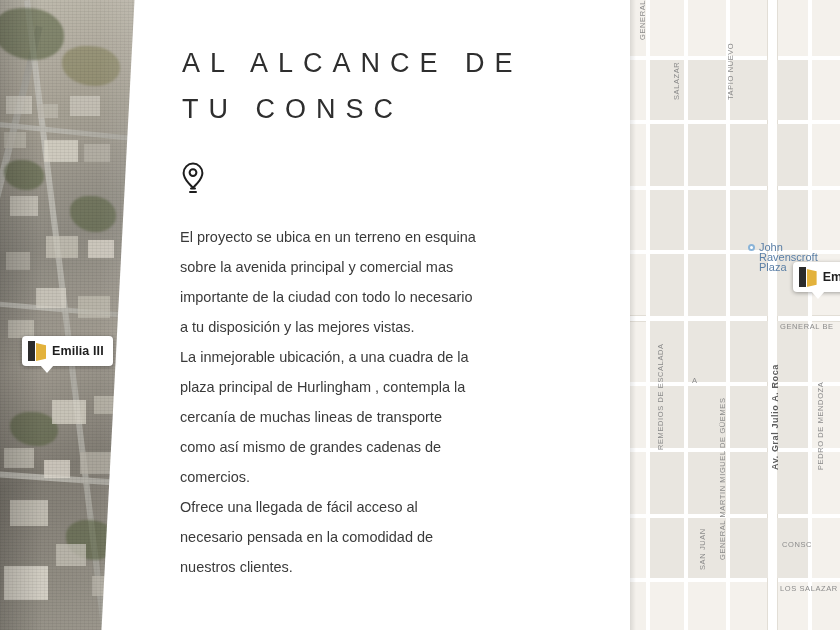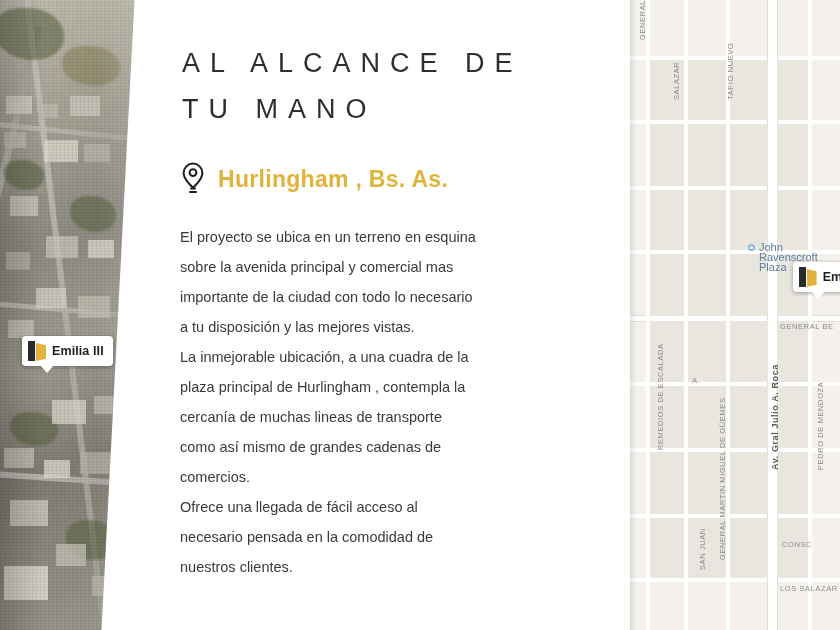--- a/index.html
+++ b/index.html
@@ -268,32 +268,31 @@
       </span>
       <span class="pin-label">Emilia III</span>
     </div>
   </div>
 
   <div class="diagonal"></div>
 
   <div class="content">
 
     <h1 class="headline">AL  ALCANCE  DE
-TU MANO</h1>
+TU CONSC</h1>
 
     <div class="loc-row">
       <span class="loc-pin-icon">
         <svg width="26" height="34" viewBox="0 0 26 34" fill="none" xmlns="http://www.w3.org/2000/svg">
           <path d="M13 1.6c-5.2 0-9.4 4.2-9.4 9.4 0 3.6 2.6 7.4 5 10.2 1.3 1.5 2.6 2.8 3.4 3.6l1 1 1-1c.8-.8 2.1-2.1 3.4-3.6 2.4-2.8 5-6.6 5-10.2 0-5.2-4.2-9.4-9.4-9.4z" stroke="#1d1d1d" stroke-width="2" fill="none"></path>
           <circle cx="13" cy="10.6" r="3.4" stroke="#1d1d1d" stroke-width="2" fill="none"></circle>
           <path d="M11 26.5h4" stroke="#1d1d1d" stroke-width="2" stroke-linecap="round"></path>
           <path d="M10 30h6" stroke="#1d1d1d" stroke-width="2" stroke-linecap="round"></path>
         </svg>
       </span>
-      <span class="loc-text">Hurlingham , Bs. As.</span>
     </div>
 
     <div class="body-copy">
       <p>El proyecto se ubica en un terreno en esquina sobre la avenida principal y comercial mas importante de la ciudad con todo lo necesario a tu disposición y las mejores vistas.</p>
       <p>La inmejorable ubicación, a una cuadra de la plaza principal de Hurlingham , contempla la cercanía de muchas lineas de transporte como así mismo de grandes cadenas de comercios.</p>
       <p>Ofrece una llegada de fácil acceso al necesario pensada en la comodidad de nuestros clientes.</p>
     </div>
   </div>
 
   <div class="streetmap">

